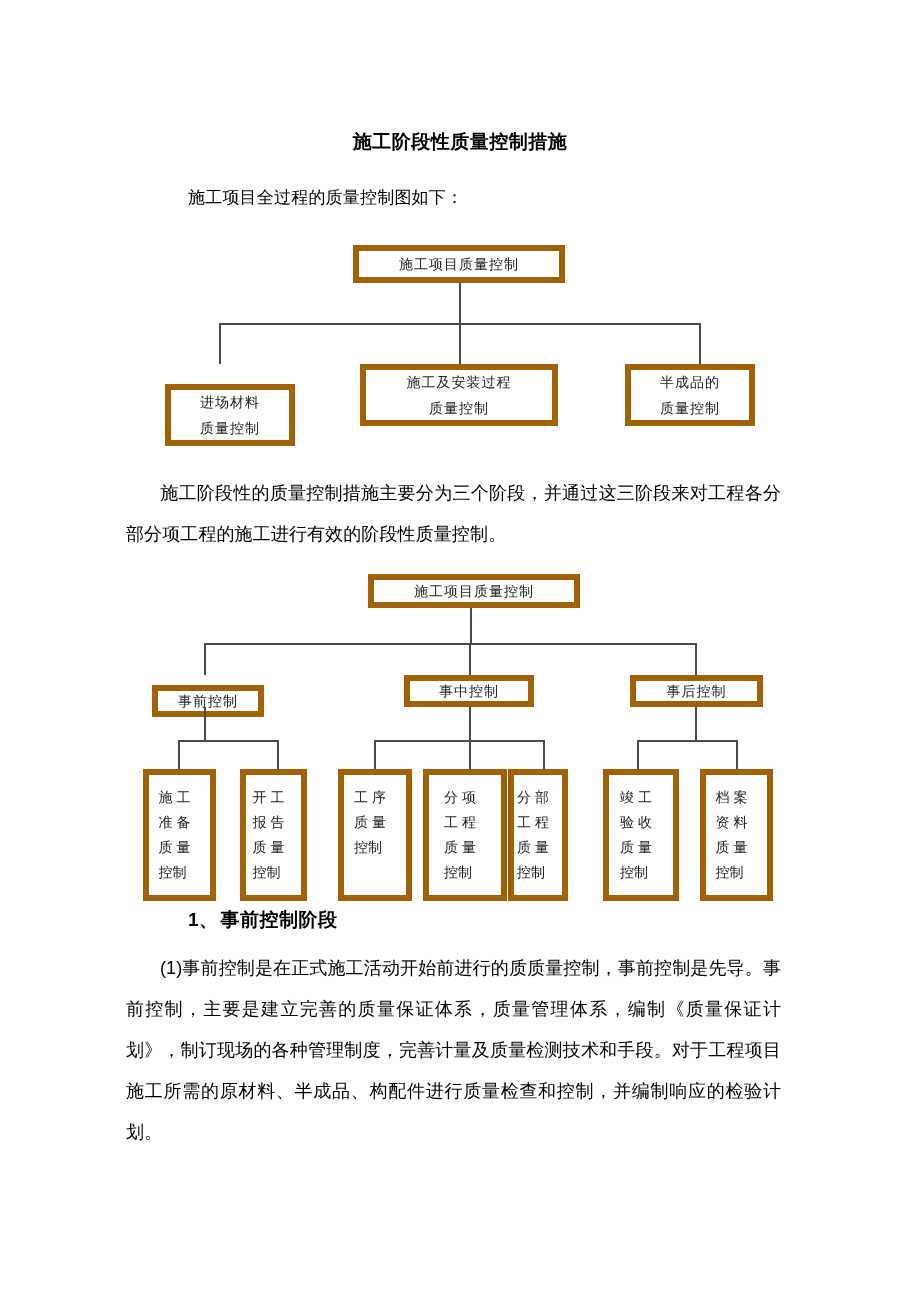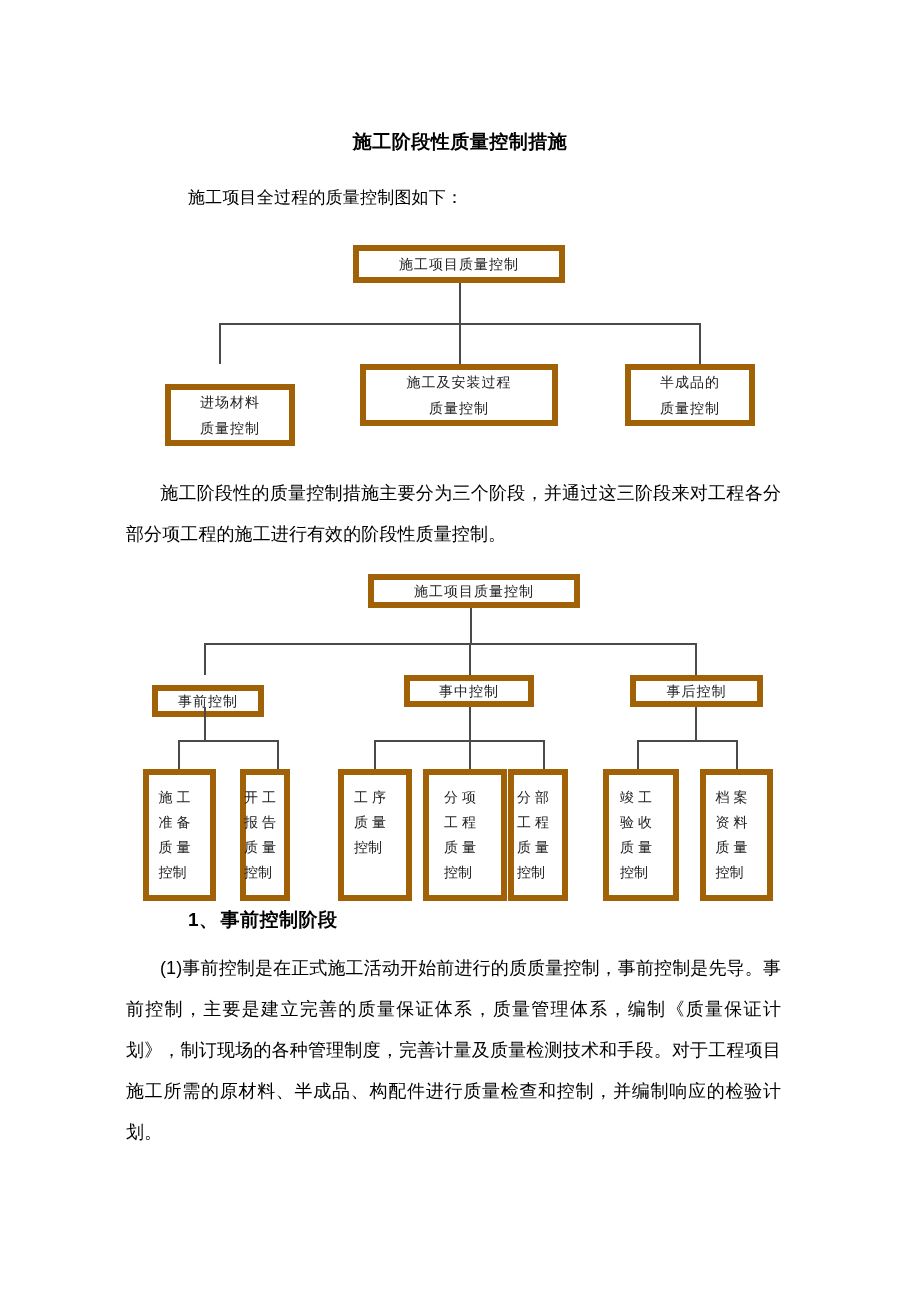--- a/index.html
+++ b/index.html
@@ -188,21 +188,21 @@
     <div class="vline" style="left:637px; top:740px; height:29px;"></div>
     <div class="vline" style="left:736px; top:740px; height:29px;"></div>
 
     <div class="node leaf" style="left:143px; top:769px; width:73px; height:132px;">
       <span class="ln">施 工</span>
       <span class="ln">准 备</span>
       <span class="ln">质 量</span>
       <span class="ln single">控制</span>
     </div>
 
-    <div class="node leaf" style="left:240px; top:769px; width:50px; height:132px;">
+    <div class="node leaf" style="left:240px; top:769px; width:67px; height:132px;">
       <span class="ln">开 工</span>
       <span class="ln">报 告</span>
       <span class="ln">质 量</span>
       <span class="ln single">控制</span>
     </div>
 
     <div class="node leaf" style="left:338px; top:769px; width:74px; height:132px;">
       <span class="ln">工 序</span>
       <span class="ln">质 量</span>
       <span class="ln single">控制</span>

